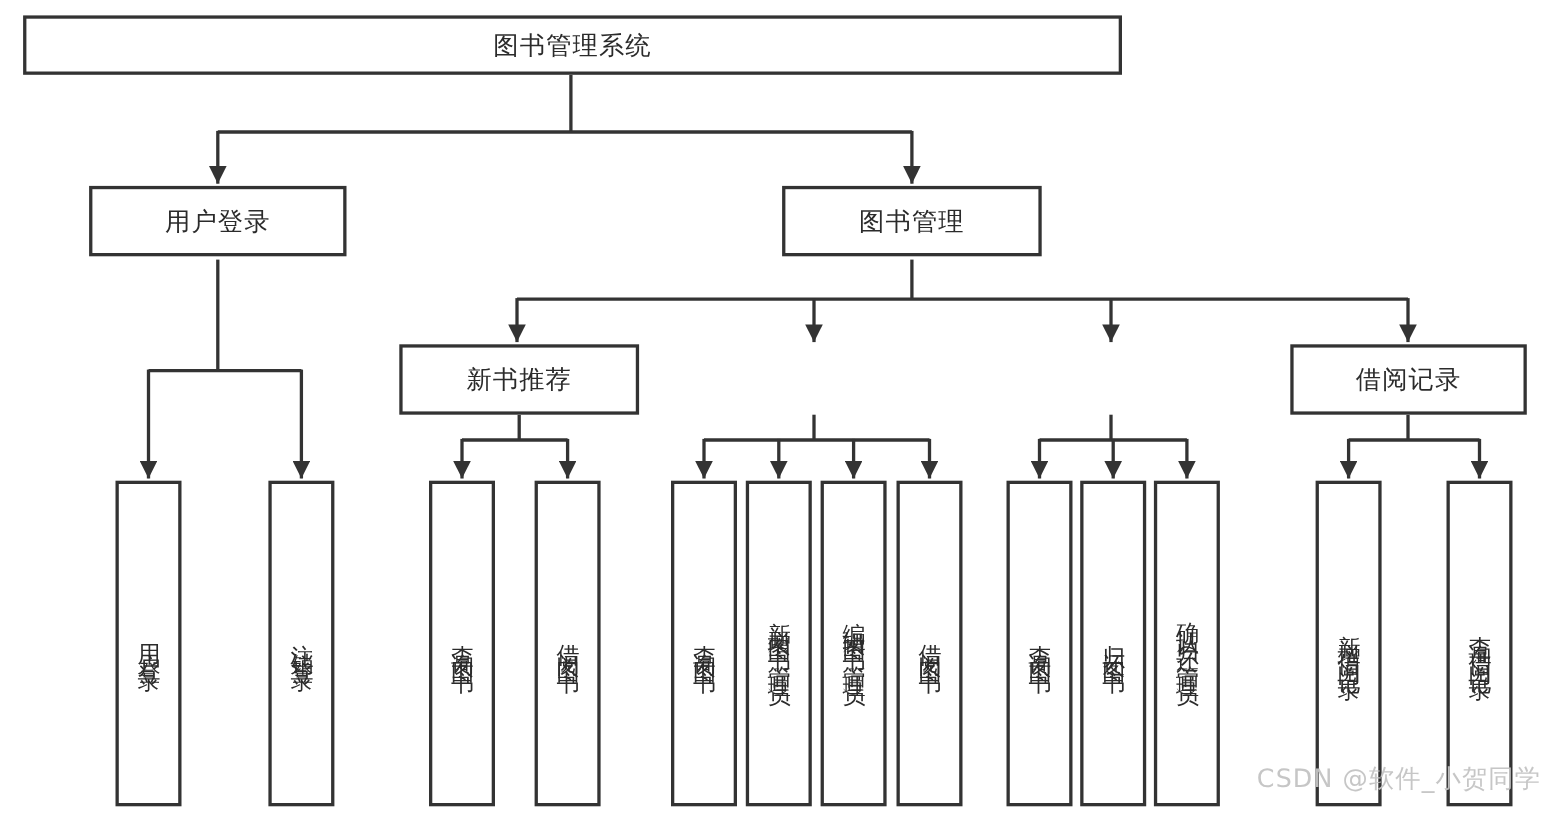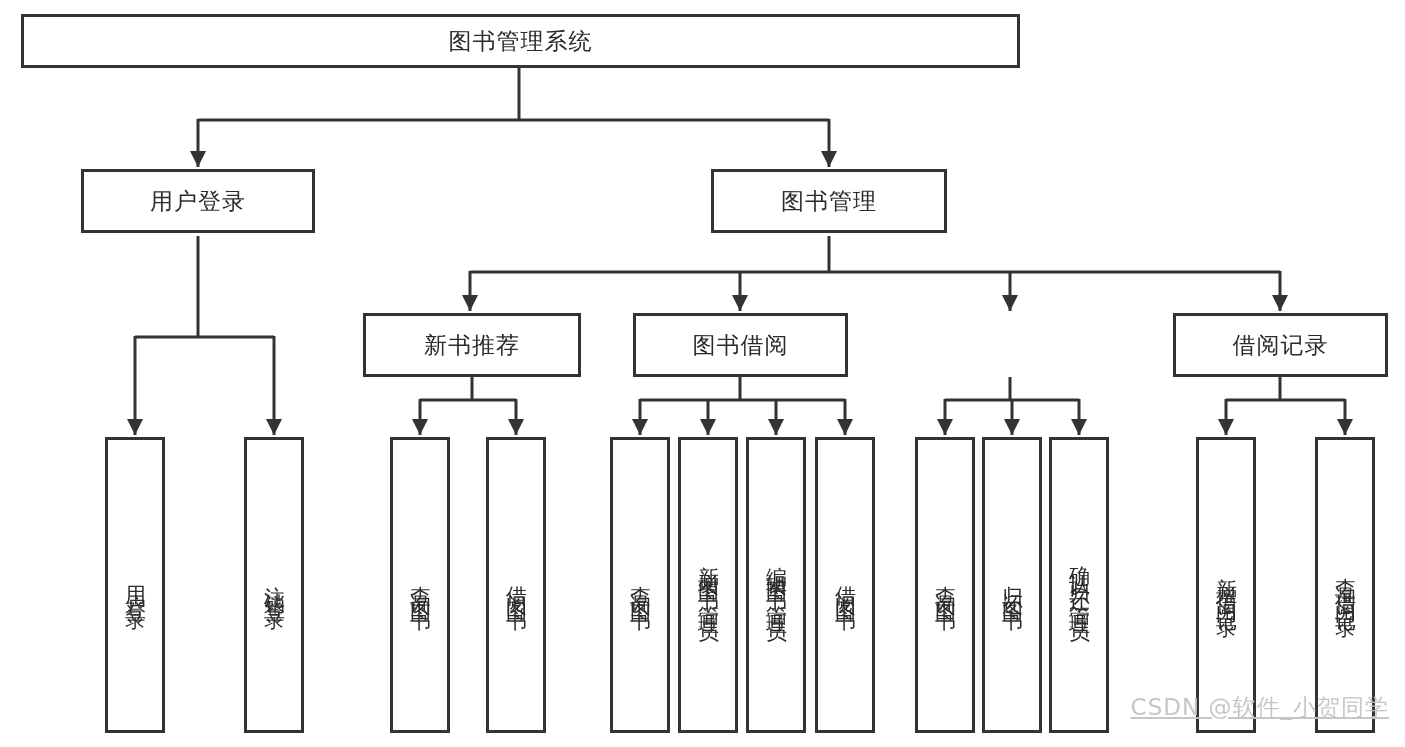--- a/index.html
+++ b/index.html
@@ -14,23 +14,23 @@
     position:absolute;box-sizing:border-box;background:#ffffff;
     border:3px solid #333333;display:flex;align-items:center;justify-content:center;
     z-index:2;
   }
   .hlabel{font-size:23px;letter-spacing:1px;white-space:nowrap;color:#2b2b2b;}
   .vlabel{
     writing-mode:vertical-rl;font-size:21px;letter-spacing:8px;
     color:#2b2b2b;line-height:1;white-space:nowrap;
   }
   .watermark{
-    position:absolute;right:16px;bottom:6px;z-index:5;
+    position:absolute;right:4px;bottom:6px;z-index:5;
     font-size:23px;color:rgba(195,195,195,0.95);
-    letter-spacing:1px;white-space:nowrap;text-decoration:underline;
+    letter-spacing:1px;white-space:nowrap;
   }
 </style>
 </head>
 <body>
 
 <div class="diagram">
 
   <svg class="connectors" width="1405" height="747" viewBox="0 0 1405 747">
     <defs>
       <marker id="arrow" viewBox="0 0 10 10" refX="10" refY="5" markerWidth="22" markerHeight="16" markerUnits="userSpaceOnUse" orient="auto">
@@ -88,23 +88,20 @@
   <div class="box" style="left:81px;top:169px;width:234px;height:64px">
     <span class="hlabel">用户登录</span>
   </div>
   <div class="box" style="left:711px;top:169px;width:236px;height:64px">
     <span class="hlabel">图书管理</span>
   </div>
 
   <div class="box" style="left:363px;top:313px;width:218px;height:64px">
     <span class="hlabel">新书推荐</span>
   </div>
-  <div class="box" style="left:633px;top:313px;width:215px;height:64px">
-    <span class="hlabel">图书借阅</span>
-  </div>
   <div class="box" style="left:1173px;top:313px;width:215px;height:64px">
     <span class="hlabel">借阅记录</span>
   </div>
 
   <div class="box" style="left:105px;top:437px;width:60px;height:296px">
     <span class="vlabel">用户登录</span>
   </div>
   <div class="box" style="left:244px;top:437px;width:60px;height:296px">
     <span class="vlabel">注销登录</span>
   </div>

